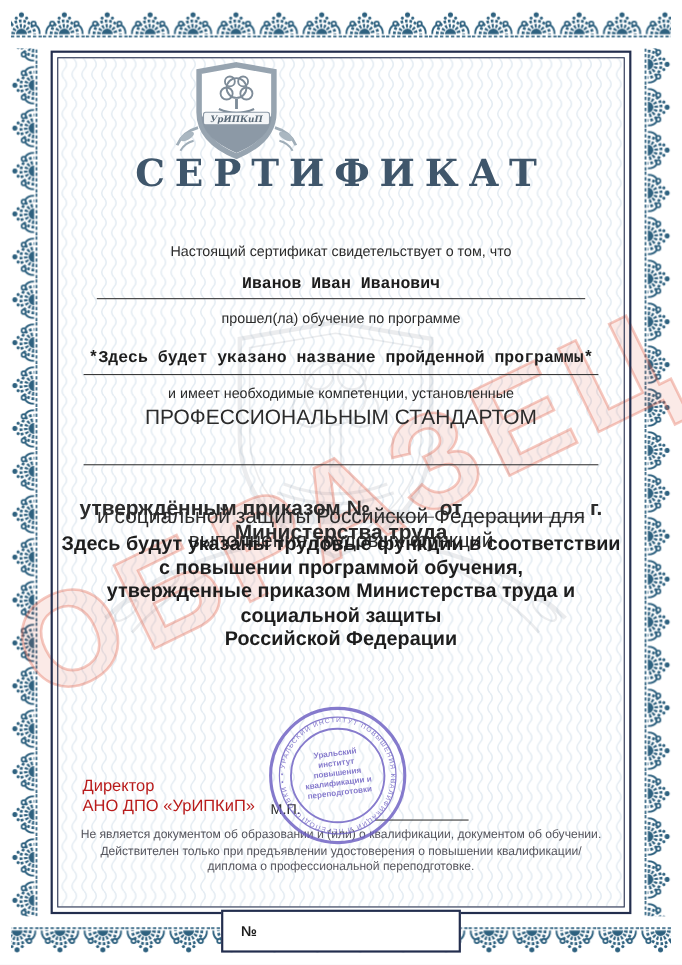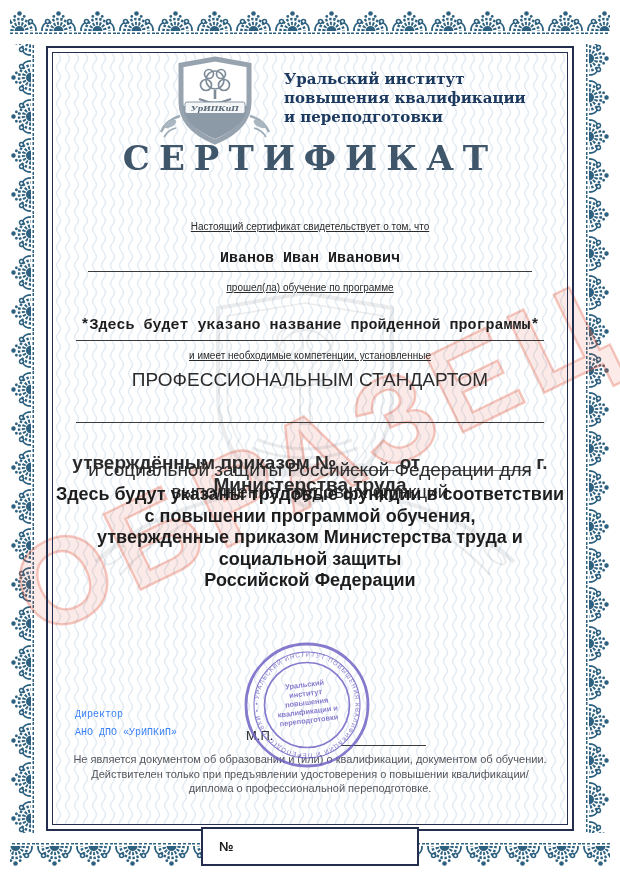--- a/index.html
+++ b/index.html
@@ -11,31 +11,31 @@
   .wm-gray{z-index:1;}
   .wm-red{z-index:2;}
   .frame{z-index:3;pointer-events:none;}
   .frame-outer{left:46px;top:46px;right:46px;bottom:46px;border:2px solid var(--frame_navy);}
   .frame-inner{left:52px;top:52px;right:52px;bottom:52px;border:1px solid var(--frame_navy);}
   .content{z-index:4;}
   .stamp-layer{z-index:5;filter:blur(0.35px);}
   .numbox-layer{z-index:6;}
   .institute-name{font-family:"DejaVu Serif",serif;font-weight:bold;font-size:15px;line-height:19px;color:var(--institute_navy);}
   .cert-title{font-family:"DejaVu Serif",serif;font-weight:bold;font-size:34px;letter-spacing:9px;color:var(--title_slate);}
-  .t13{font-size:10px;color:var(--body_text);text-decoration:underline;}
+  .t13{font-size:13px;color:var(--body_text);}
   .t135{font-size:19px;color:var(--body_text);}
   .b15{font-size:15px;font-weight:bold;color:#1d1d1d;font-family:Liberation Mono, monospace;}
   .rule{border-top:1.6px solid #3a3a3a;height:0;}
   .funcs{font-size:18px;font-weight:bold;line-height:21.5px;color:#1d1d1d;}
   .disclaimer{font-size:11px;line-height:14.5px;color:#54545c;text-align:center;}
   .numbox{display:flex;align-items:center;background:#ffffff;border:2px solid var(--frame_navy);box-sizing:border-box;padding:0 16px;}
   .numbox .lbl{font-size:13px;font-weight:bold;color:#1d1d1d;margin-right:24px;}
   .numbox .val{font-size:14.5px;font-weight:bold;color:#1d1d1d;}
   .mp{font-size:13px;color:#2e2e2e;}
-  .dir{font-size:10px;line-height:18px;color:#3b82f6;font-family:Liberation Mono, monospace;}
+  .dir{font-size:15px;line-height:18px;color:#b91c1c;}
 </style>
 </head>
 <body>
 
 <div class="page">
 
   <svg class="abs bg-layer" width="620" height="877">
     <defs>
       <pattern id="orn" width="39" height="34" patternUnits="userSpaceOnUse">
         <path d="M7.5,31 A12,12 0 0 1 31.5,31" fill="none" stroke="#2e617f" stroke-width="2.6" stroke-dasharray="2.4 1.7"></path>
@@ -114,25 +114,20 @@
       <circle cx="48" cy="31" r="5.5"></circle>
       <circle cx="66" cy="31" r="5.5"></circle>
       <circle cx="51" cy="20" r="4.5"></circle>
       <circle cx="63" cy="20" r="4.5"></circle>
       <path d="M57,36 v9" stroke-width="2.6"></path>
       <path d="M41,45 q16,7 32,0" stroke-width="2"></path>
     </g>
     <rect x="27" y="48" width="60" height="11.5" rx="2" fill="#f4f6f8" stroke="#8c99a6" stroke-width="1"></rect>
     <text x="57" y="56.6" text-anchor="middle" font-family="DejaVu Serif, serif" font-style="italic" font-weight="bold" font-size="8" fill="#5a6a78">УрИПКиП</text>
   </svg>
-  <div class="abs content institute-name" style="left:284px;top:70px;">
-    <div>Уральский институт</div>
-    <div>повышения квалификации</div>
-    <div>и переподготовки</div>
-  </div>
 
   <div class="abs content ctr cert-title" style="top:138px;">СЕРТИФИКАТ</div>
 
   <div class="abs content ctr t13" style="top:221px;">Настоящий сертификат свидетельствует о том, что</div>
 
   <div class="abs content ctr b15" style="top:250px;">Иванов Иван Иванович</div>
   <div class="abs content rule" style="left:88px;top:271px;width:444px;"></div>
 
   <div class="abs content ctr t13" style="top:282px;">прошел(ла) обучение по программе</div>
 

